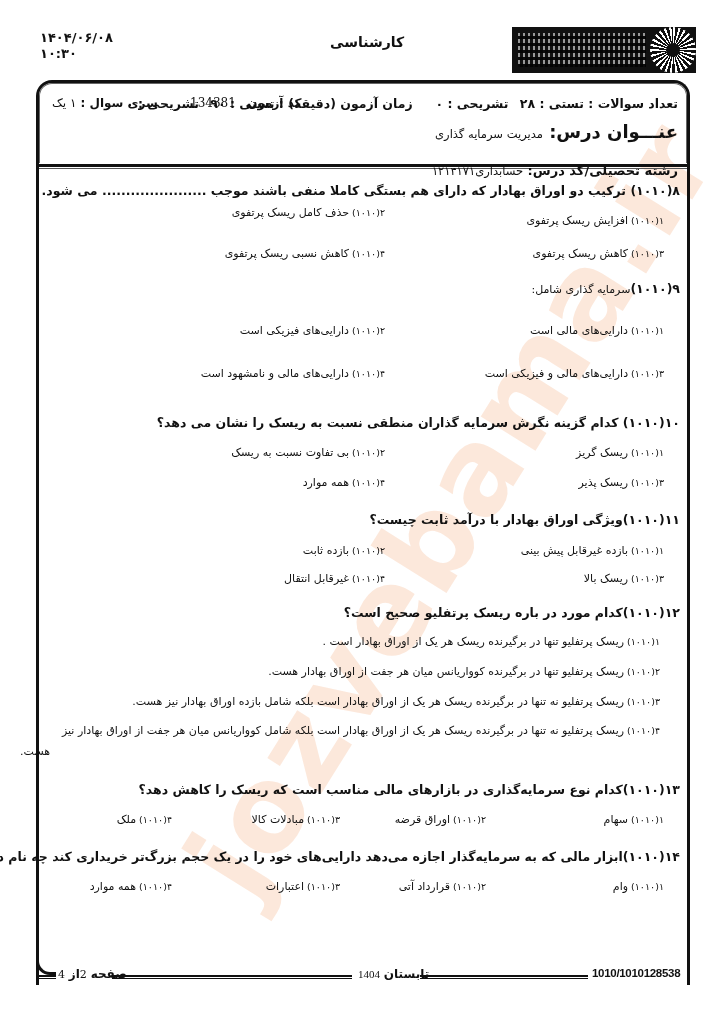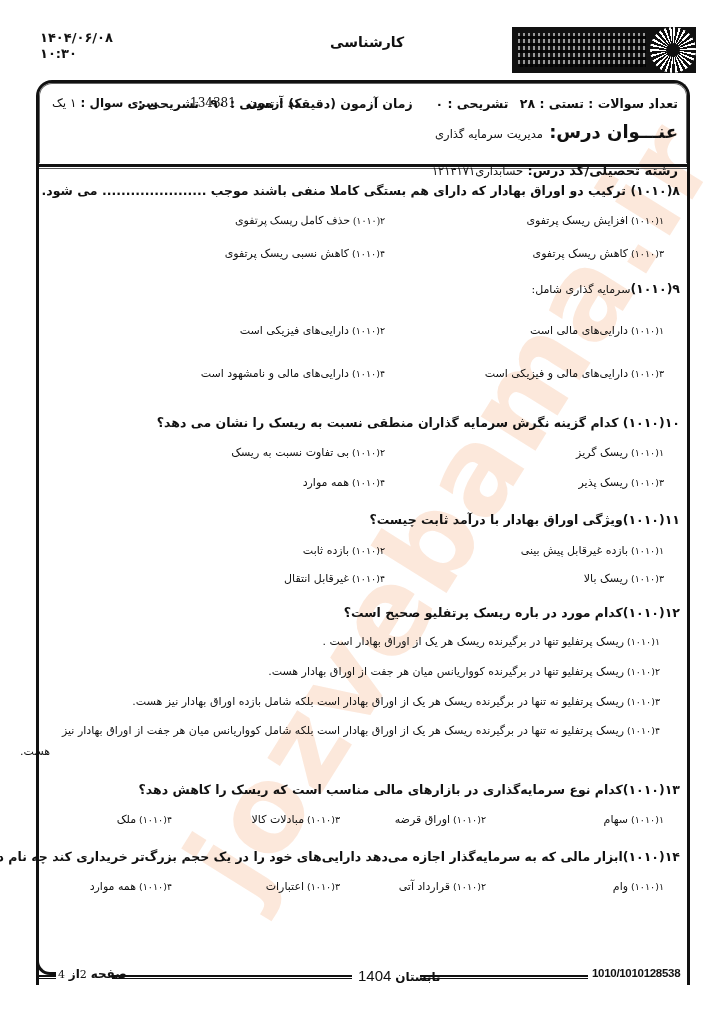--- a/index.html
+++ b/index.html
@@ -77,21 +77,21 @@
   <b style="font-size:18px;">عنـــوان درس: </b><span class="val">مدیریت سرمایه گذاری</span>
 </div>
 <div class="info-row" style="top:143px;margin-top:20px;">
   <b style="font-size:13px;">رشته تحصیلی/کد درس: </b><span class="val">حسابداری۱۲۱۴۱۷۱</span>
 </div>
 
 <div class="content">
 
   <div class="q-title" style="top:13px;"><span>۸(۱۰۱۰)</span> <span>ترکیب دو اوراق بهادار که دارای هم بستگی کاملا منفی باشند موجب ...................... می شود.</span></div>
   <div class="opt" style="top:44px; right:16px;"><span class="num">۱(۱۰۱۰)</span><span>افزایش ریسک پرتفوی</span></div>
-  <div class="opt" style="top:44px; right:295px;font-family:Liberation Serif, serif;"><span class="num">۲(۱۰۱۰)</span><span>حذف کامل ریسک پرتفوی</span></div>
+  <div class="opt" style="top:36px; right:295px;"><span class="num">۲(۱۰۱۰)</span><span>حذف کامل ریسک پرتفوی</span></div>
   <div class="opt" style="top:77px; right:16px;"><span class="num">۳(۱۰۱۰)</span><span>کاهش ریسک پرتفوی</span></div>
   <div class="opt" style="top:77px; right:295px;"><span class="num">۴(۱۰۱۰)</span><span>کاهش  نسبی ریسک پرتفوی</span></div>
 
   <div class="q-title" style="top:111px;"><span>۹(۱۰۱۰)</span><span style="font-weight:normal;font-size:11px;">سرمایه گذاری شامل:</span></div>
   <div class="opt" style="top:154px; right:16px;text-align:center;"><span class="num">۱(۱۰۱۰)</span><span>دارایی‌های مالی است</span></div>
   <div class="opt" style="top:154px; right:295px;"><span class="num">۲(۱۰۱۰)</span><span>دارایی‌های فیزیکی است</span></div>
   <div class="opt" style="top:197px; right:16px;"><span class="num">۳(۱۰۱۰)</span><span>دارایی‌های مالی و فیزیکی است</span></div>
   <div class="opt" style="top:197px; right:295px;"><span class="num">۴(۱۰۱۰)</span><span>دارایی‌های مالی و نامشهود است</span></div>
 
   <div class="q-title" style="top:245px;"><span>۱۰(۱۰۱۰)</span> <span>کدام گزینه نگرش سرمایه گذاران منطقی نسبت به ریسک را نشان می دهد؟</span></div>
@@ -130,17 +130,17 @@
   <div class="footer-curve"></div>
   <div class="footer-line" style="left:14px; width:20px;"></div>
   <div class="footer-text" style="left:36px; direction:rtl;">
     <b>صفحه</b>
     <span style="font-family:'DejaVu Serif',serif;font-size:11px;">2</span><b>از</b>
     <span style="font-family:'DejaVu Serif',serif;font-size:11px;">4</span>
   </div>
   <div class="footer-line" style="left:90px; width:240px;"></div>
   <div class="footer-text" style="left:336px; direction:rtl;">
     <b>تابستان</b>
-    <span style="font-family:Liberation Sans, sans-serif;font-size:15px;">1404</span>
+    <span style="font-family:Liberation Serif, serif;font-size:11px;">1404</span>
   </div>
   <div class="footer-line" style="left:398px; width:168px;"></div>
   <div class="footer-text" style="left:570px; font-family:'Liberation Sans',sans-serif; font-weight:bold; font-size:11.5px; letter-spacing:-0.3px;">1010/1010128538</div>
 </div>
 
 </body></html>

